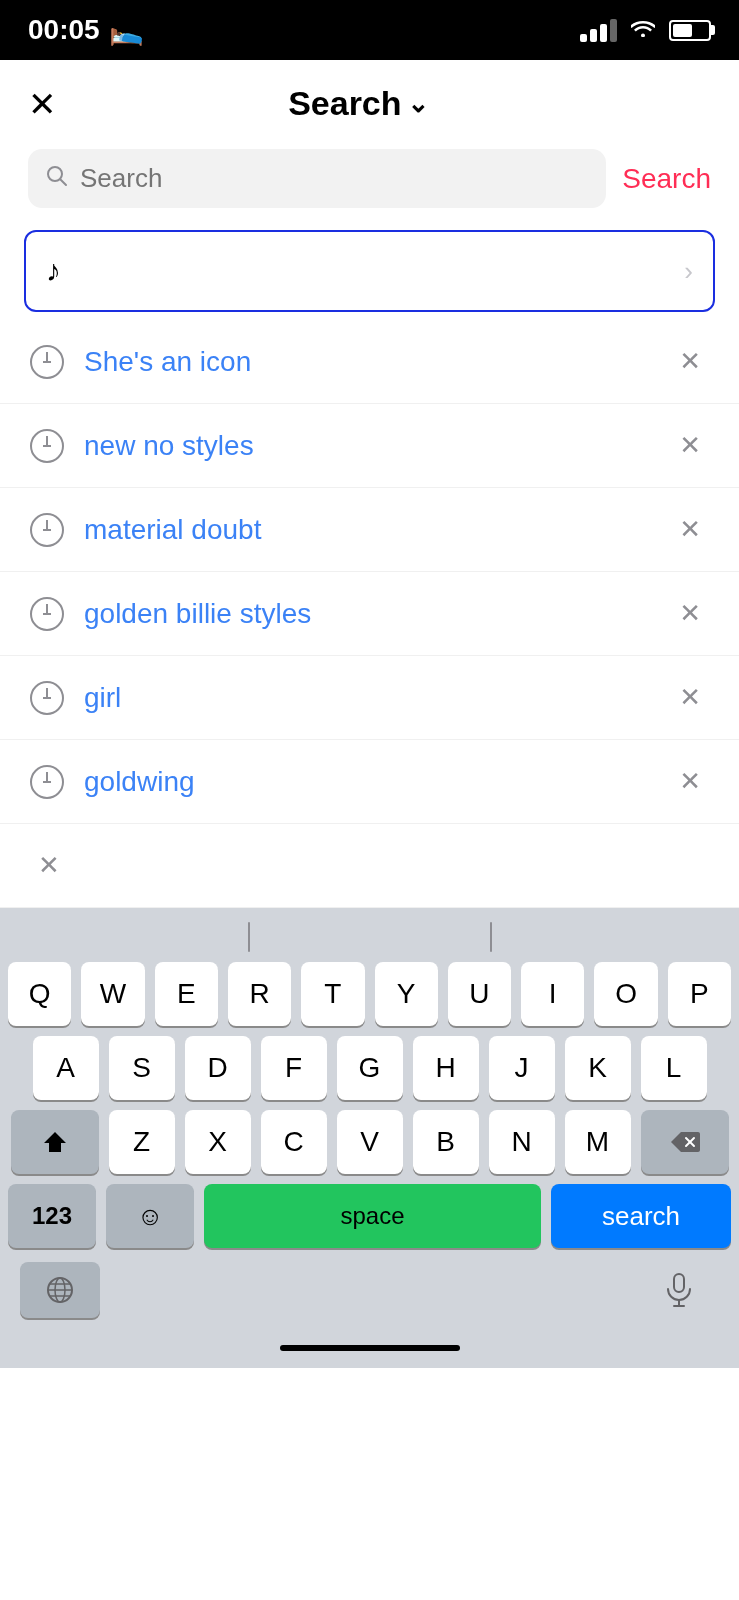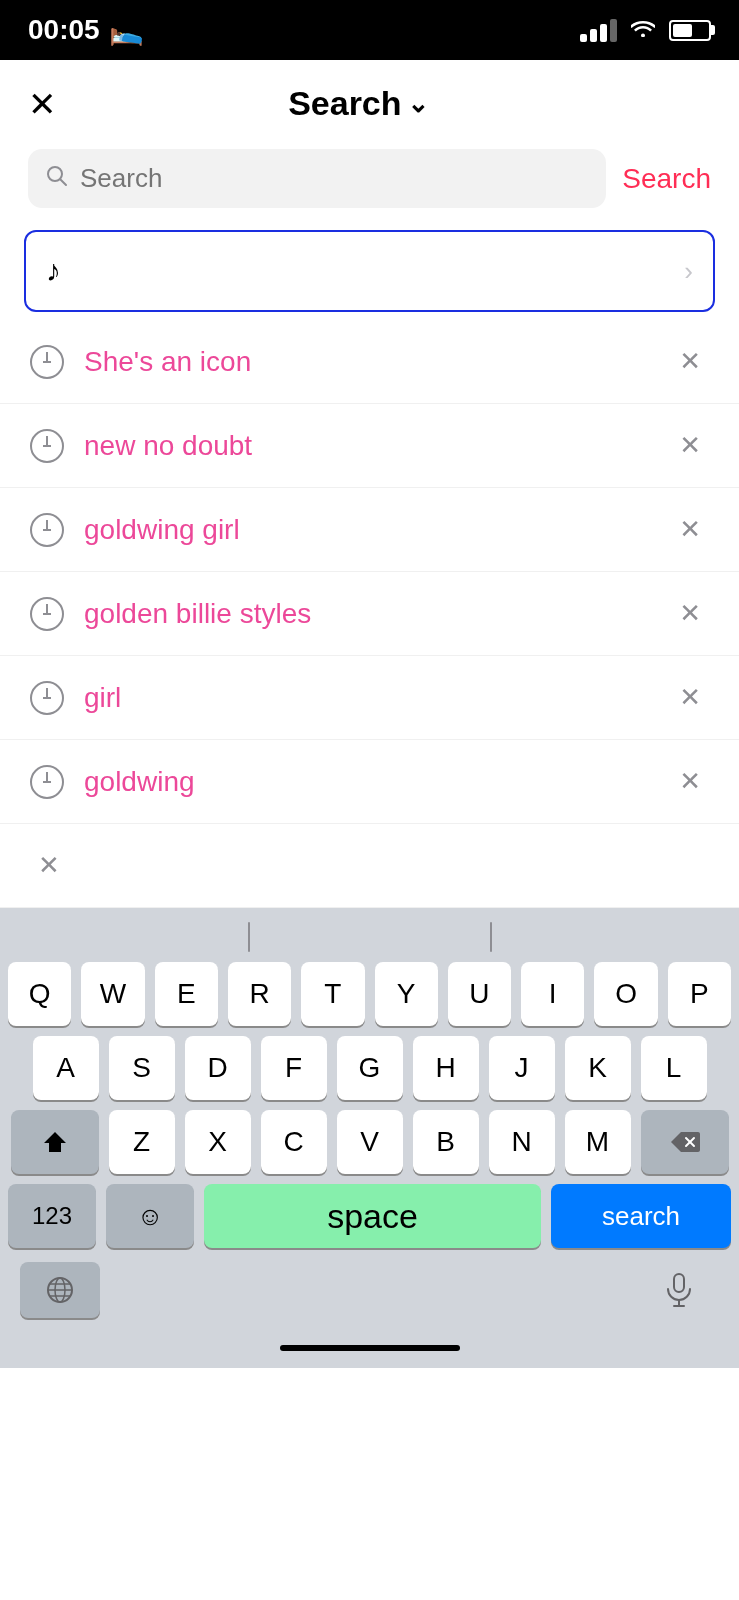--- a/index.html
+++ b/index.html
@@ -201,21 +201,21 @@
       position: absolute;
       top: 50%;
       left: 50%;
       width: 8px;
       height: 2px;
       background: #8e8e93;
       transform: translate(-50%, -50%);
     }
     .history-text {
       font-size: 28px;
-      color: #ec4899;
+      color: #3b82f6;
       font-weight: 400;
     }
     .remove-btn {
       font-size: 26px;
       color: #8e8e93;
       cursor: pointer;
       font-weight: 300;
       padding: 4px 8px;
     }
 
@@ -271,31 +271,32 @@
       font-size: 22px;
     }
     .key.backspace {
       background: #adb5bd;
       max-width: 88px;
     }
     .key.num {
       background: #adb5bd;
       max-width: 88px;
       font-size: 24px;
+      font-weight: bold;
     }
     .key.emoji {
       background: #adb5bd;
       max-width: 88px;
       font-size: 26px;
     }
     .key.space-key {
-      background: #86efac;
+      background: #22c55e;
       flex: 1;
       max-width: 360px;
-      font-size: 34px;
+      font-size: 24px;
     }
     .key.search-key {
       background: #007aff;
       color: #fff;
       flex: 1;
       max-width: 180px;
       font-size: 26px;
       font-weight: 500;
     }
     .bottom-row {
@@ -403,29 +404,29 @@
     <div class="history-left">
       <div class="clock-icon"></div>
       <span class="history-text">She's an icon</span>
     </div>
     <span class="remove-btn">✕</span>
   </div>
 
   <div class="history-item">
     <div class="history-left">
       <div class="clock-icon"></div>
-      <span class="history-text">new no doubt</span>
+      <span class="history-text">new no styles</span>
     </div>
     <span class="remove-btn">✕</span>
   </div>
 
   <div class="history-item">
     <div class="history-left">
       <div class="clock-icon"></div>
-      <span class="history-text">goldwing girl</span>
+      <span class="history-text">material doubt</span>
     </div>
     <span class="remove-btn">✕</span>
   </div>
 
   <div class="history-item">
     <div class="history-left">
       <div class="clock-icon"></div>
       <span class="history-text">golden billie styles</span>
     </div>
     <span class="remove-btn">✕</span>

